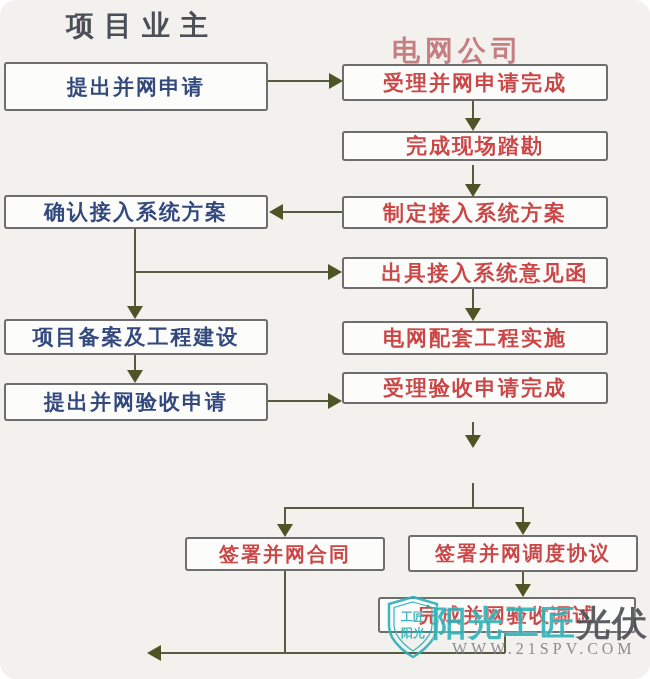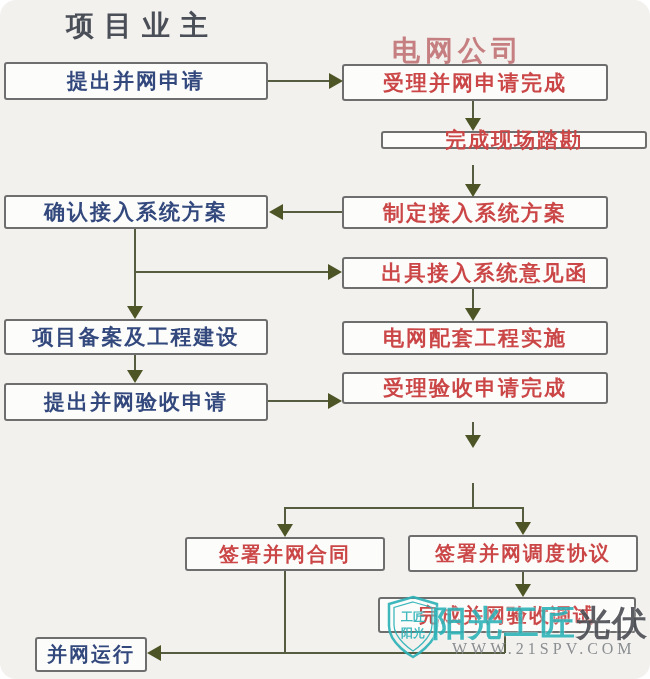--- a/index.html
+++ b/index.html
@@ -34,28 +34,27 @@
   .wm-shield{position:absolute;left:386px;top:595px;opacity:.92;}
 </style>
 </head>
 <body>
 
 <div class="stage">
 
   <div class="hdr left" style="left:66px;top:7px;">项目业主</div>
   <div class="hdr right" style="left:392px;top:7px;margin-top:25px;">电网公司</div>
 
-  <div class="box owner" style="left:4px;top:62px;width:264px;height:38px;">提出并网申请</div>
+  <div class="box owner" style="left:4px;top:62px;width:264px;height:49px;">提出并网申请</div>
   <div class="box owner" style="left:4px;top:195px;width:264px;height:34px;">确认接入系统方案</div>
   <div class="box owner" style="left:4px;top:319px;width:264px;height:36px;">项目备案及工程建设</div>
   <div class="box owner" style="left:4px;top:383px;width:264px;height:38px;">提出并网验收申请</div>
-  <div class="box owner" style="left:35px;top:637px;width:112px;height:35px;font-size:20px;">并网运行</div>
 
   <div class="box grid" style="left:342px;top:64px;width:266px;height:37px;">受理并网申请完成</div>
-  <div class="box grid" style="left:342px;top:131px;width:266px;height:18px;margin-left:39px;">完成现场踏勘</div>
+  <div class="box grid" style="left:342px;top:131px;width:266px;height:30px;">完成现场踏勘</div>
   <div class="box grid" style="left:342px;top:196px;width:266px;height:33px;">制定接入系统方案</div>
   <div class="box grid" style="left:342px;top:257px;width:266px;height:32px;padding-left:20px;">出具接入系统意见函</div>
   <div class="box grid" style="left:342px;top:321px;width:266px;height:34px;">电网配套工程实施</div>
   <div class="box grid" style="left:342px;top:372px;width:266px;height:32px;font-family:Liberation Mono, monospace;">受理验收申请完成</div>
   <div class="box grid" style="left:408px;top:535px;width:230px;height:37px;font-size:20px;">签署并网调度协议</div>
   <div class="box grid" style="left:185px;top:537px;width:200px;height:34px;font-size:20px;">签署并网合同</div>
   <div class="box grid" style="left:378px;top:597px;width:258px;height:36px;font-size:20px;">完成并网验收调试</div>
 
   <div class="line" style="left:268px;top:80px;width:62px;height:2px;"></div>
   <div class="arr right" style="left:329px;top:73px;"></div>

